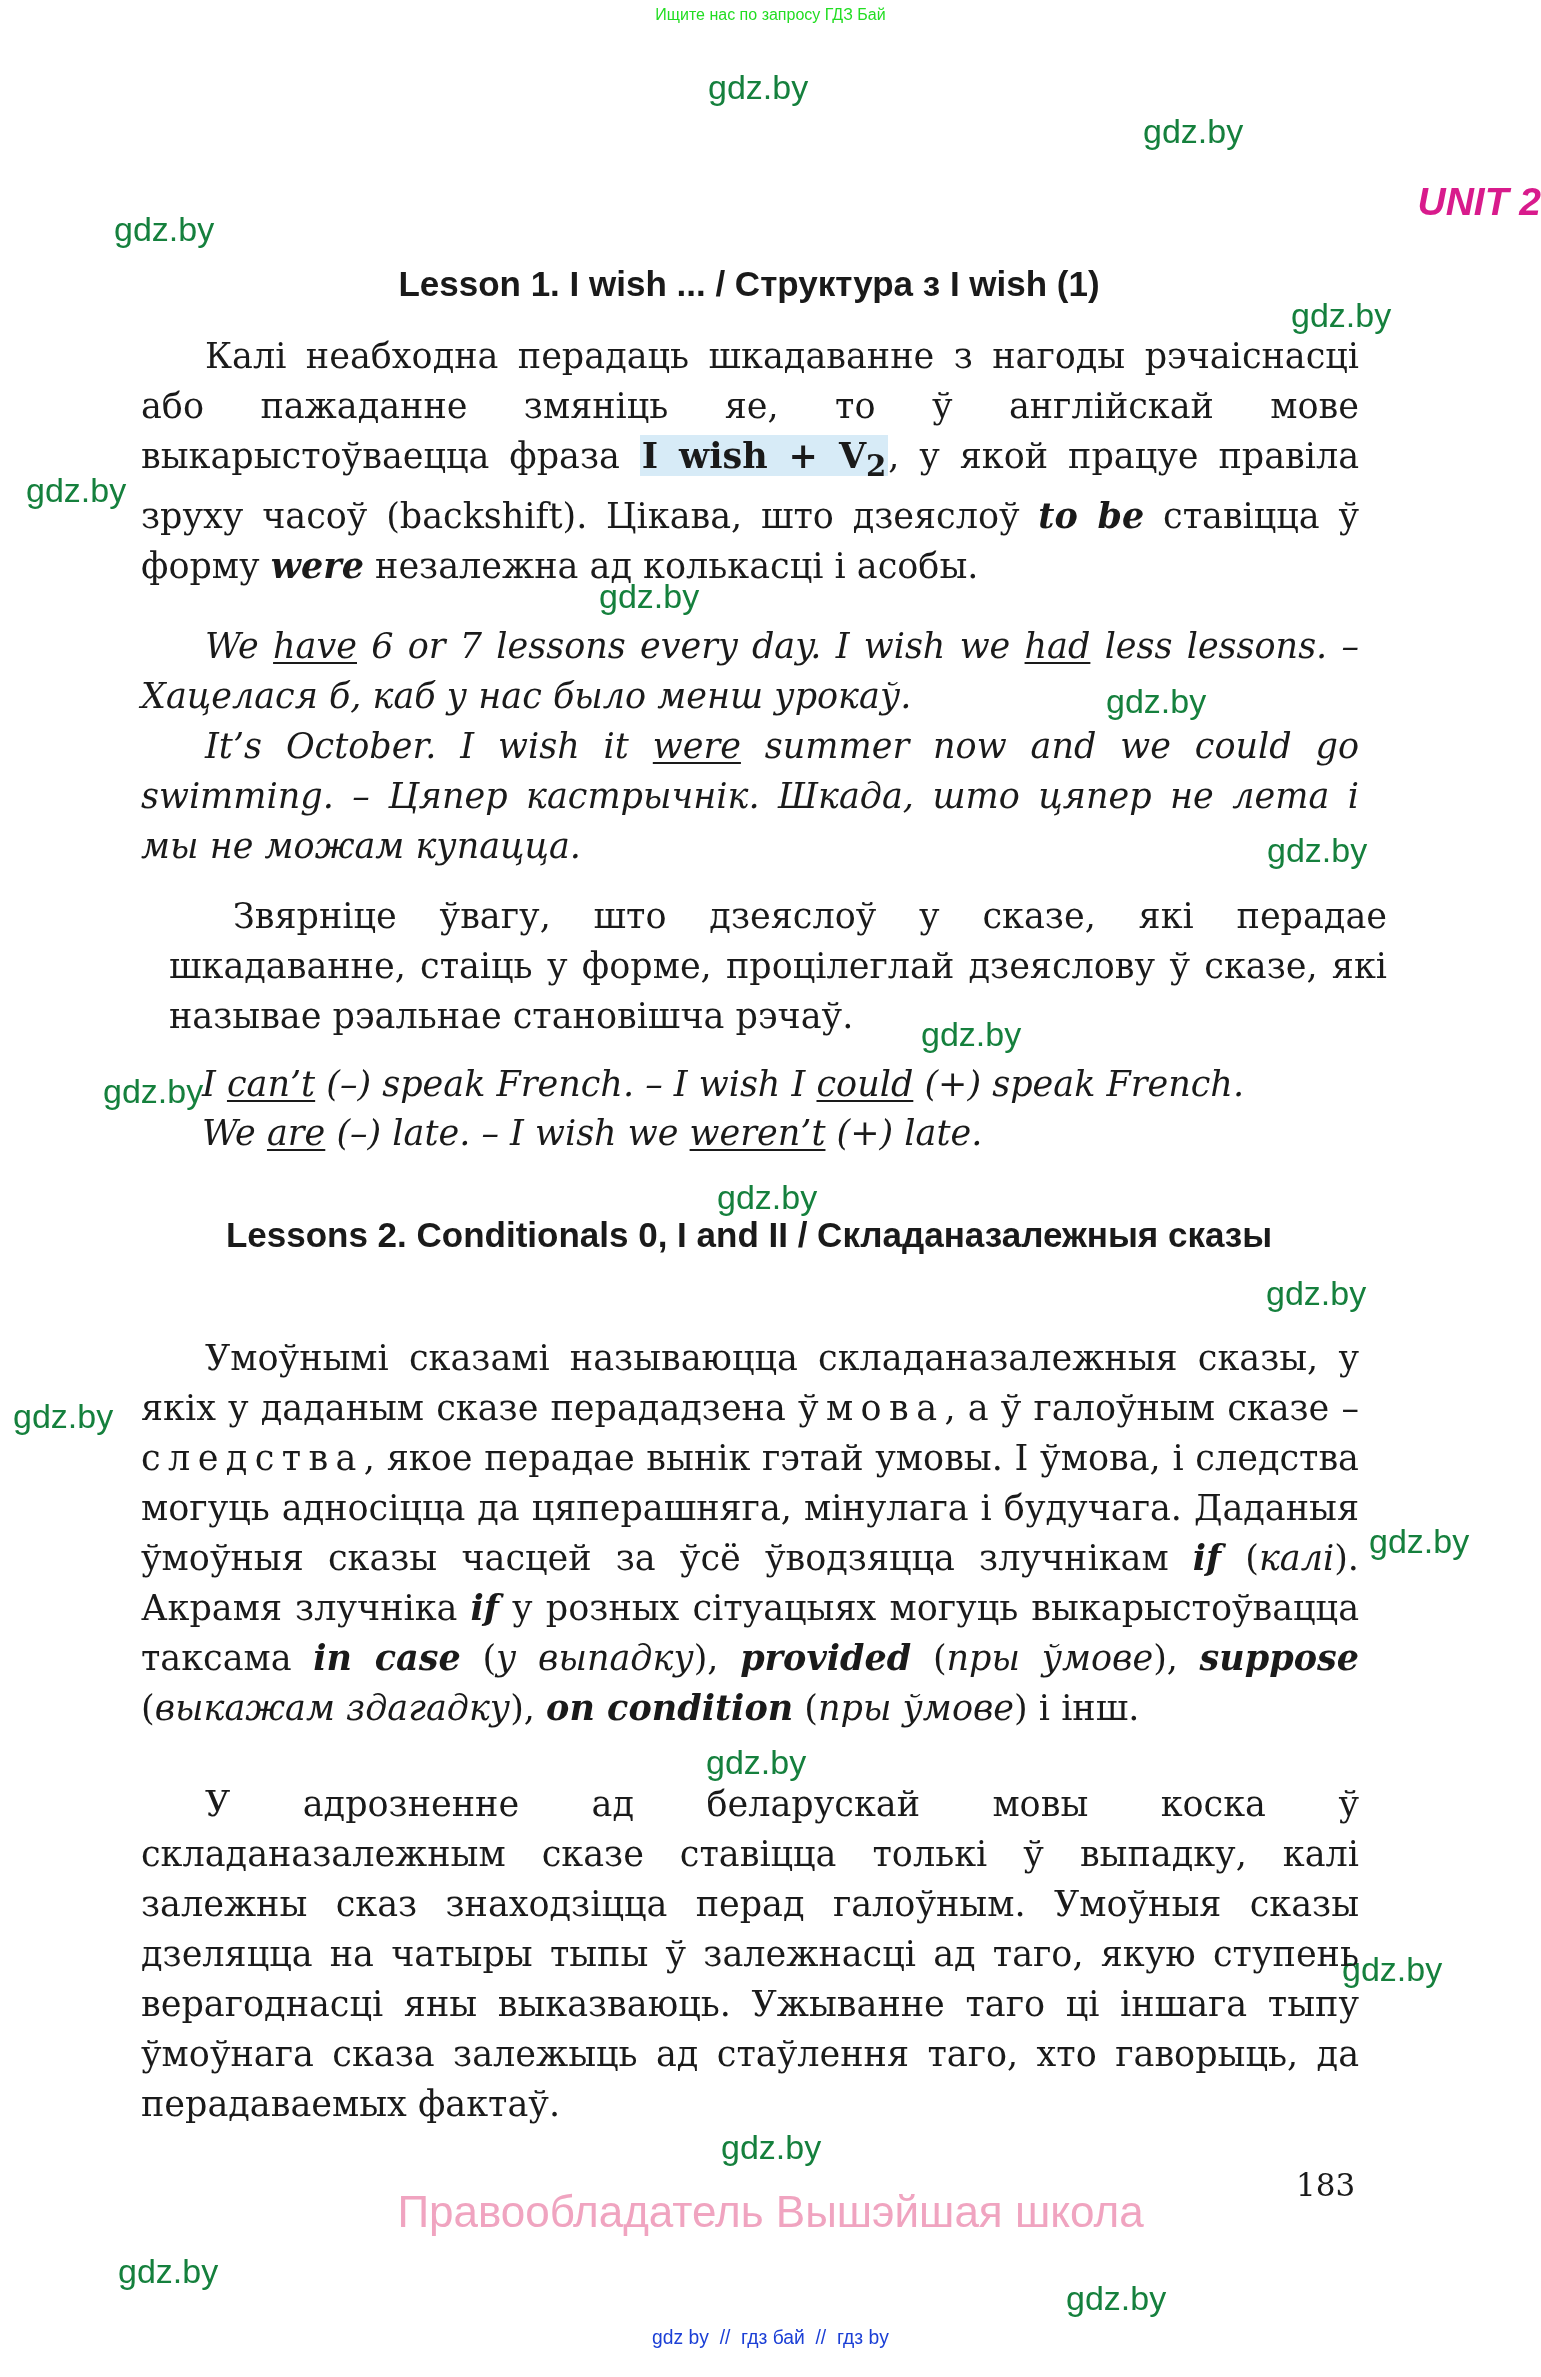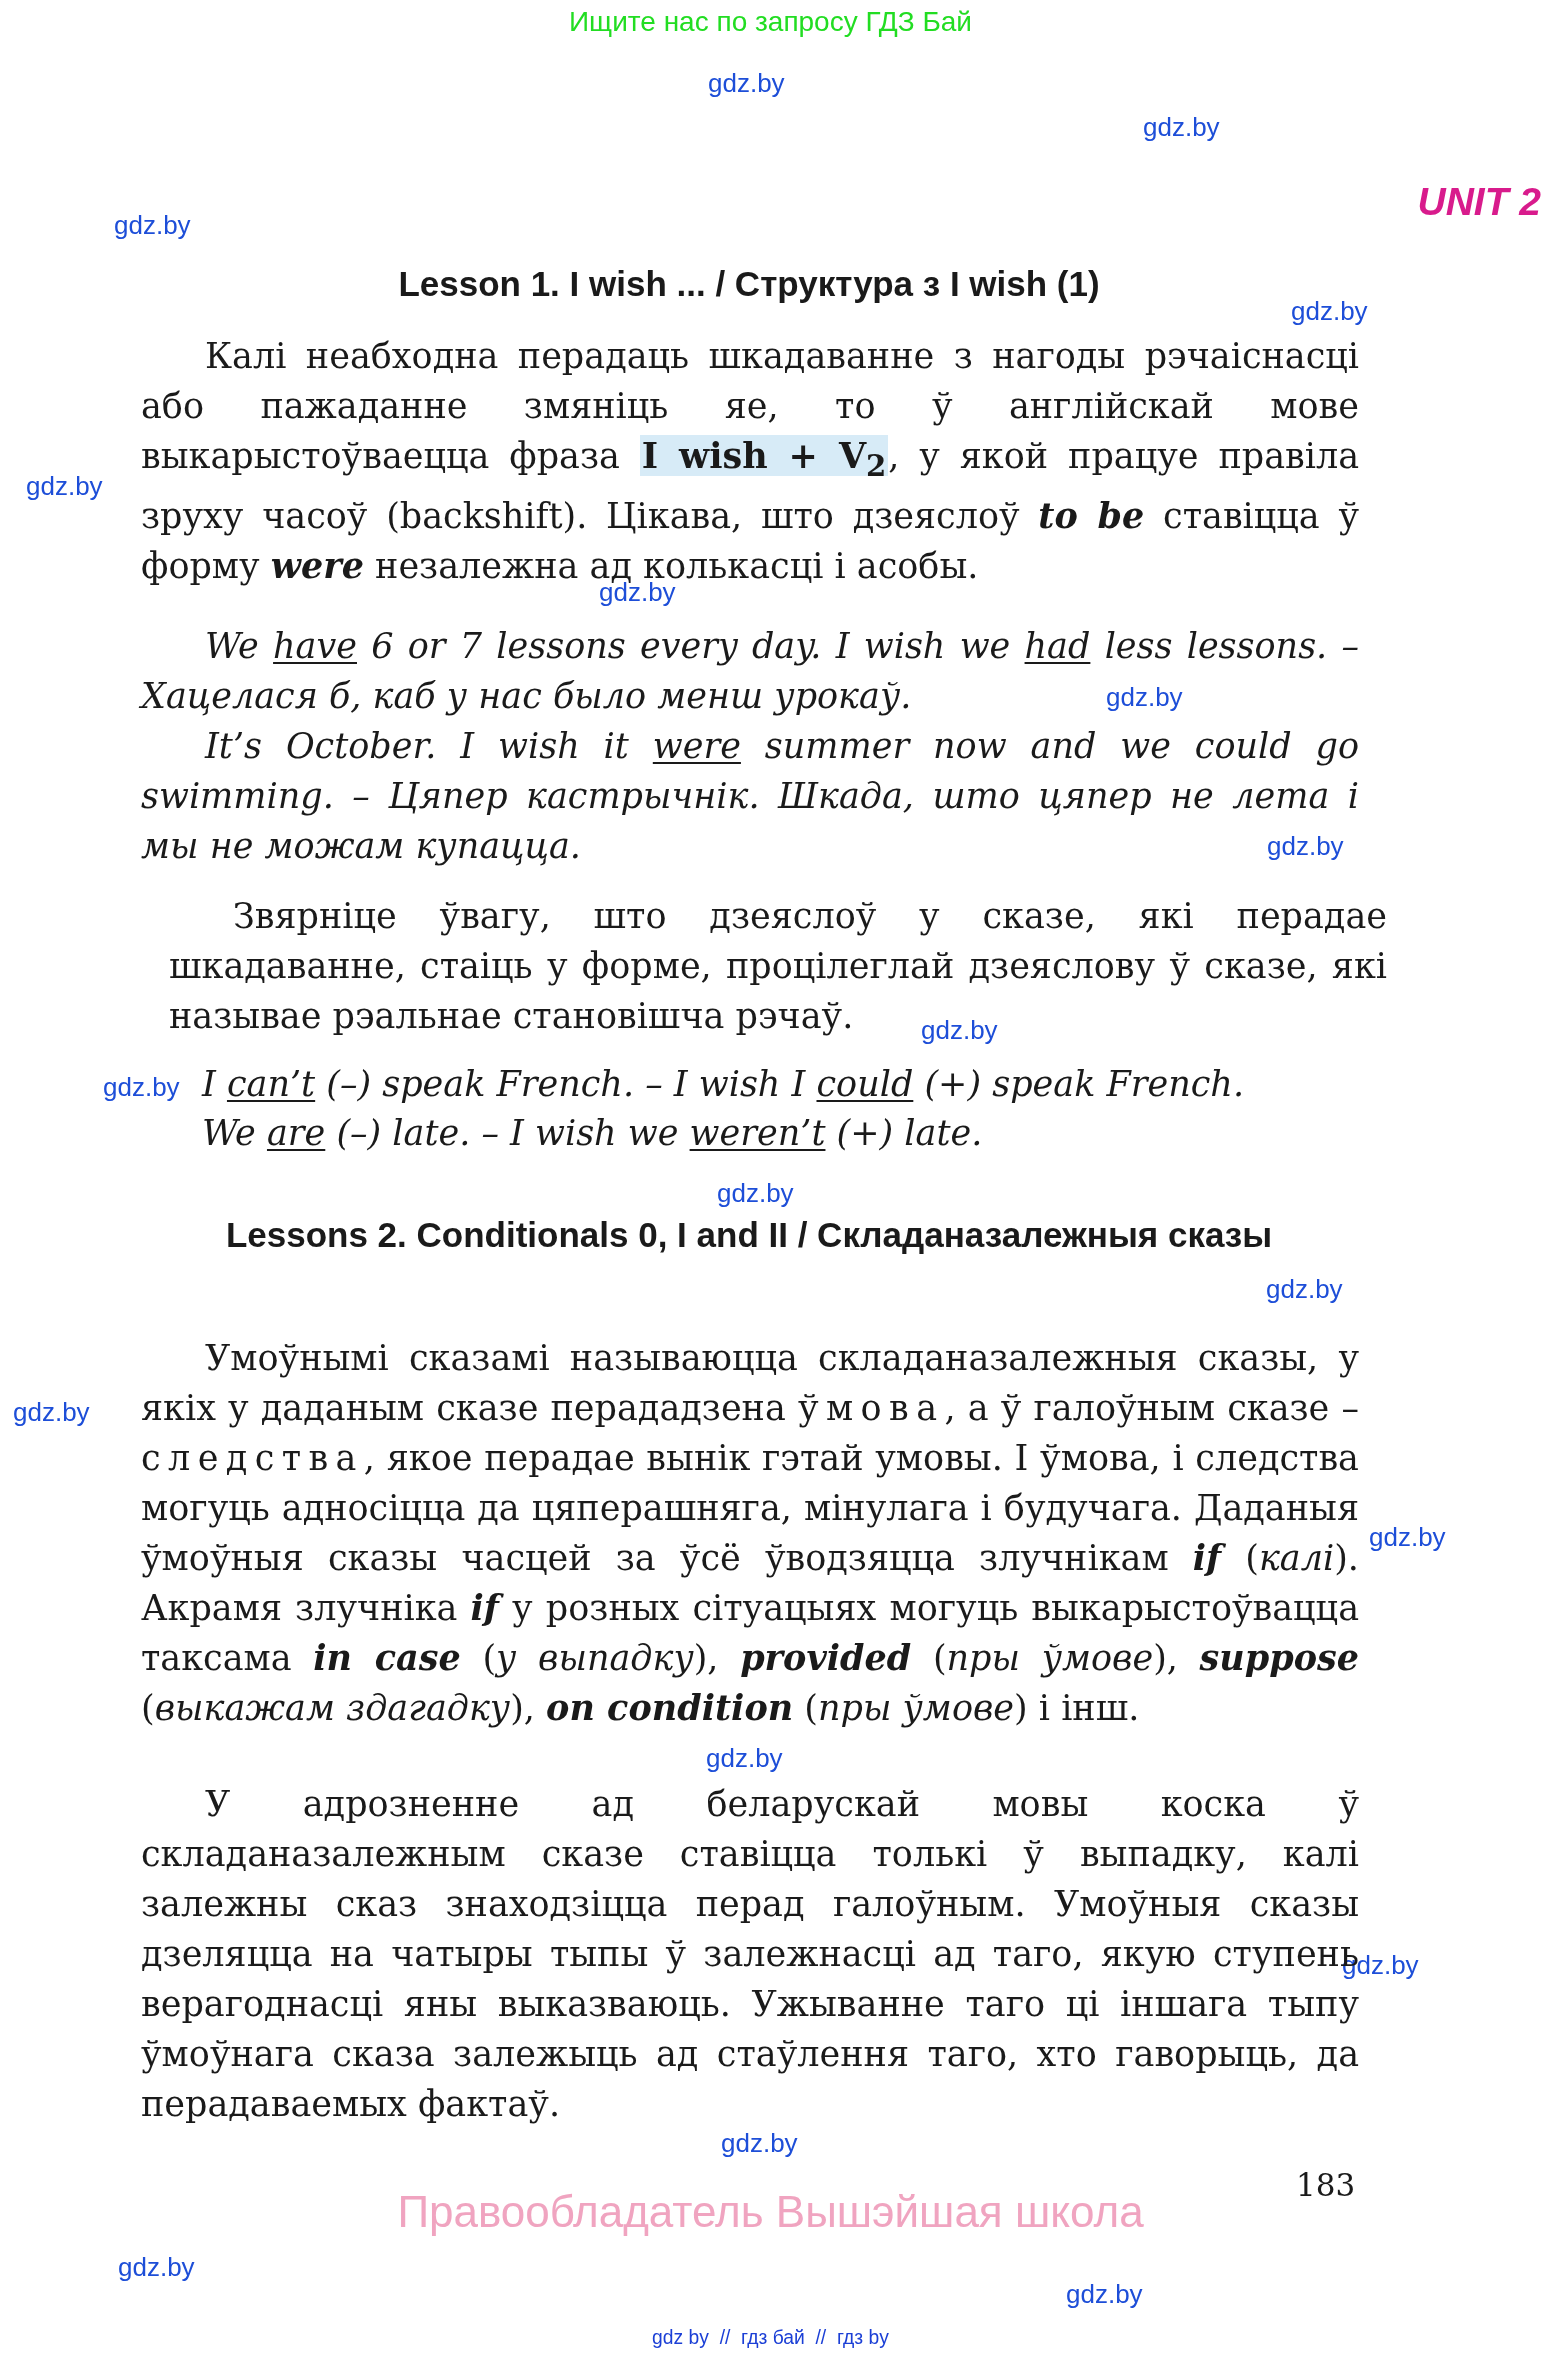--- a/index.html
+++ b/index.html
@@ -1,21 +1,21 @@
 <!DOCTYPE html>
 <html style="font-size:14.7px"><head>
 <meta charset="utf-8">
 <style>
   html, body { margin: 0; padding: 0; background: #ffffff; }
   body { width: 1541px; height: 2377px; position: relative; overflow: hidden; color: #1a1a1a; }
   .abs { position: absolute; }
   .sans { font-family: "Liberation Sans", "DejaVu Sans", sans-serif; }
   .serif { font-family: "DejaVu Serif", "Liberation Serif", serif; }
-  .top-banner { left: 0; width: 1541px; top: 5.5px; text-align: center; font-size: 28px; color: #22dd22; }
-  .wm { font-size: 26px; color: #1d4ed8; }
+  .top-banner { left: 0; width: 1541px; top: 5.5px; text-align: center; font-size: 16px; color: #22dd22; }
+  .wm { font-size: 34px; color: #15803d; }
   .unit-title { left: 0; width: 1541px; top: 180px; text-align: right; font-size: 39px; font-weight: bold; color: #d81b8c; font-style: italic; }
   .lesson-head { left: 138px; width: 1222px; text-align: center; font-size: 35px; font-weight: bold; color: #1a1a1a; line-height: 48px; }
   .para { left: 141px; width: 1218px; font-size: 35px; line-height: 50px; text-align: justify; color: #1a1a1a; }
   .para p { margin: 0; }
   .indent { text-indent: 64px; }
   .hl { background: #d7ebf7; font-weight: bold; padding: 0 1.8px; }
   .u { text-decoration: underline; text-decoration-thickness: 1.8px; text-underline-offset: 3.7px; }
   .it { font-style: italic; }
   .sp { letter-spacing: 7.4px; }
   .page-num { left: 1296px; top: 2167px; font-size: 31px; }

